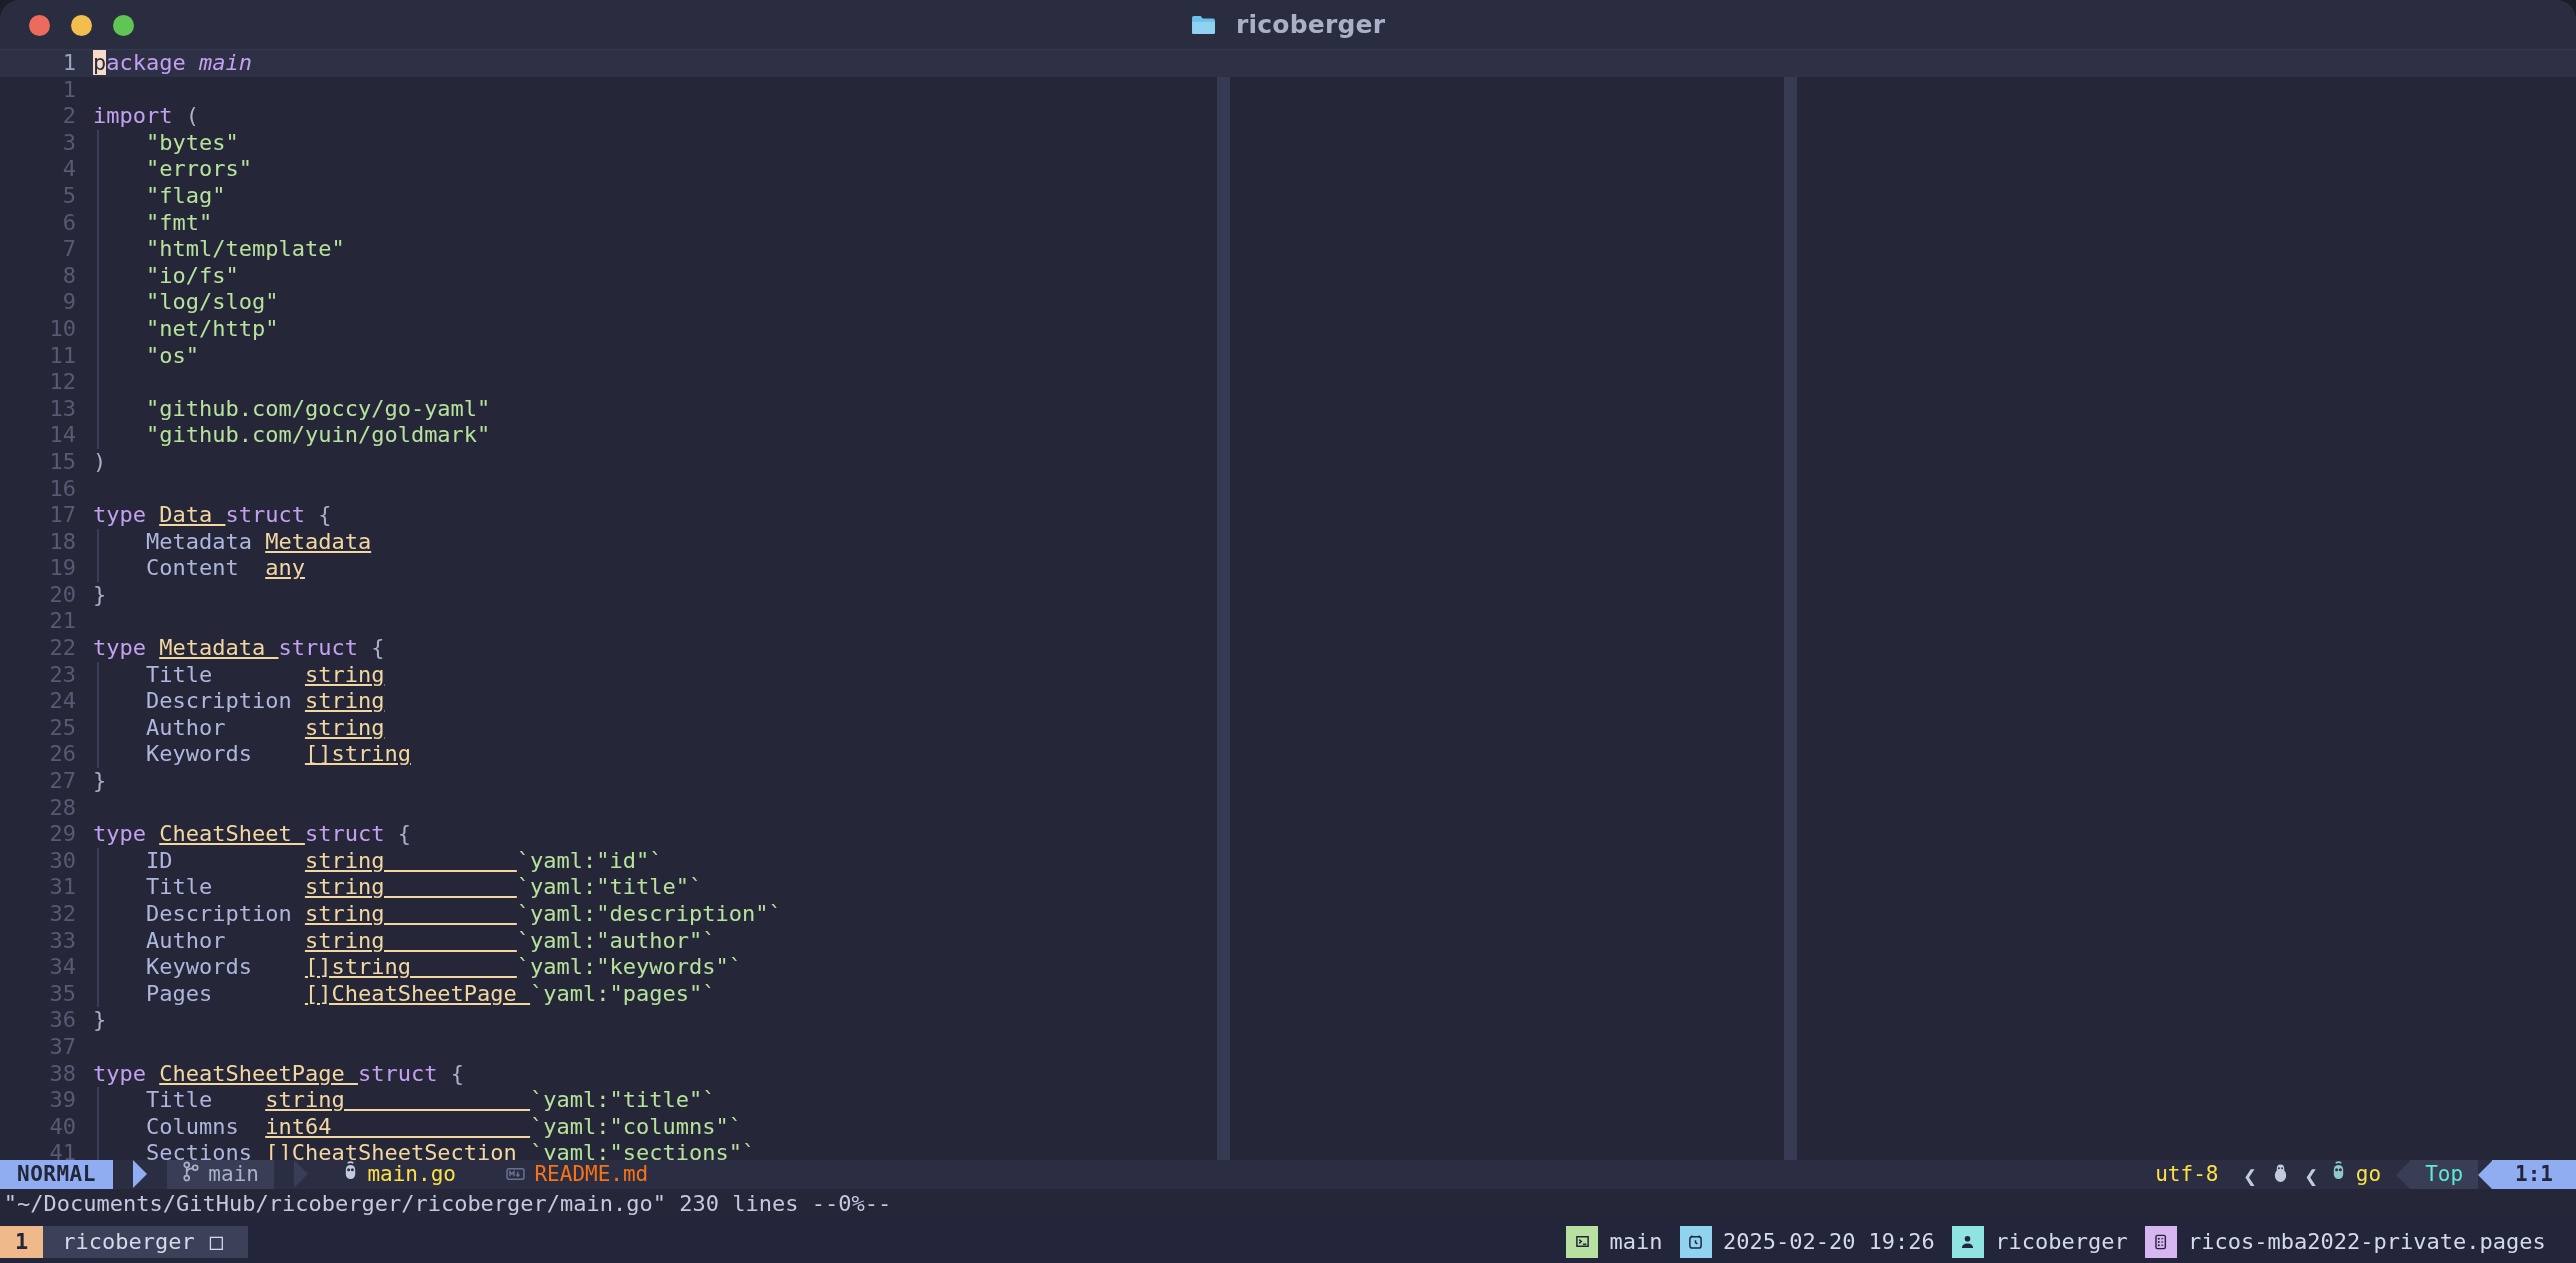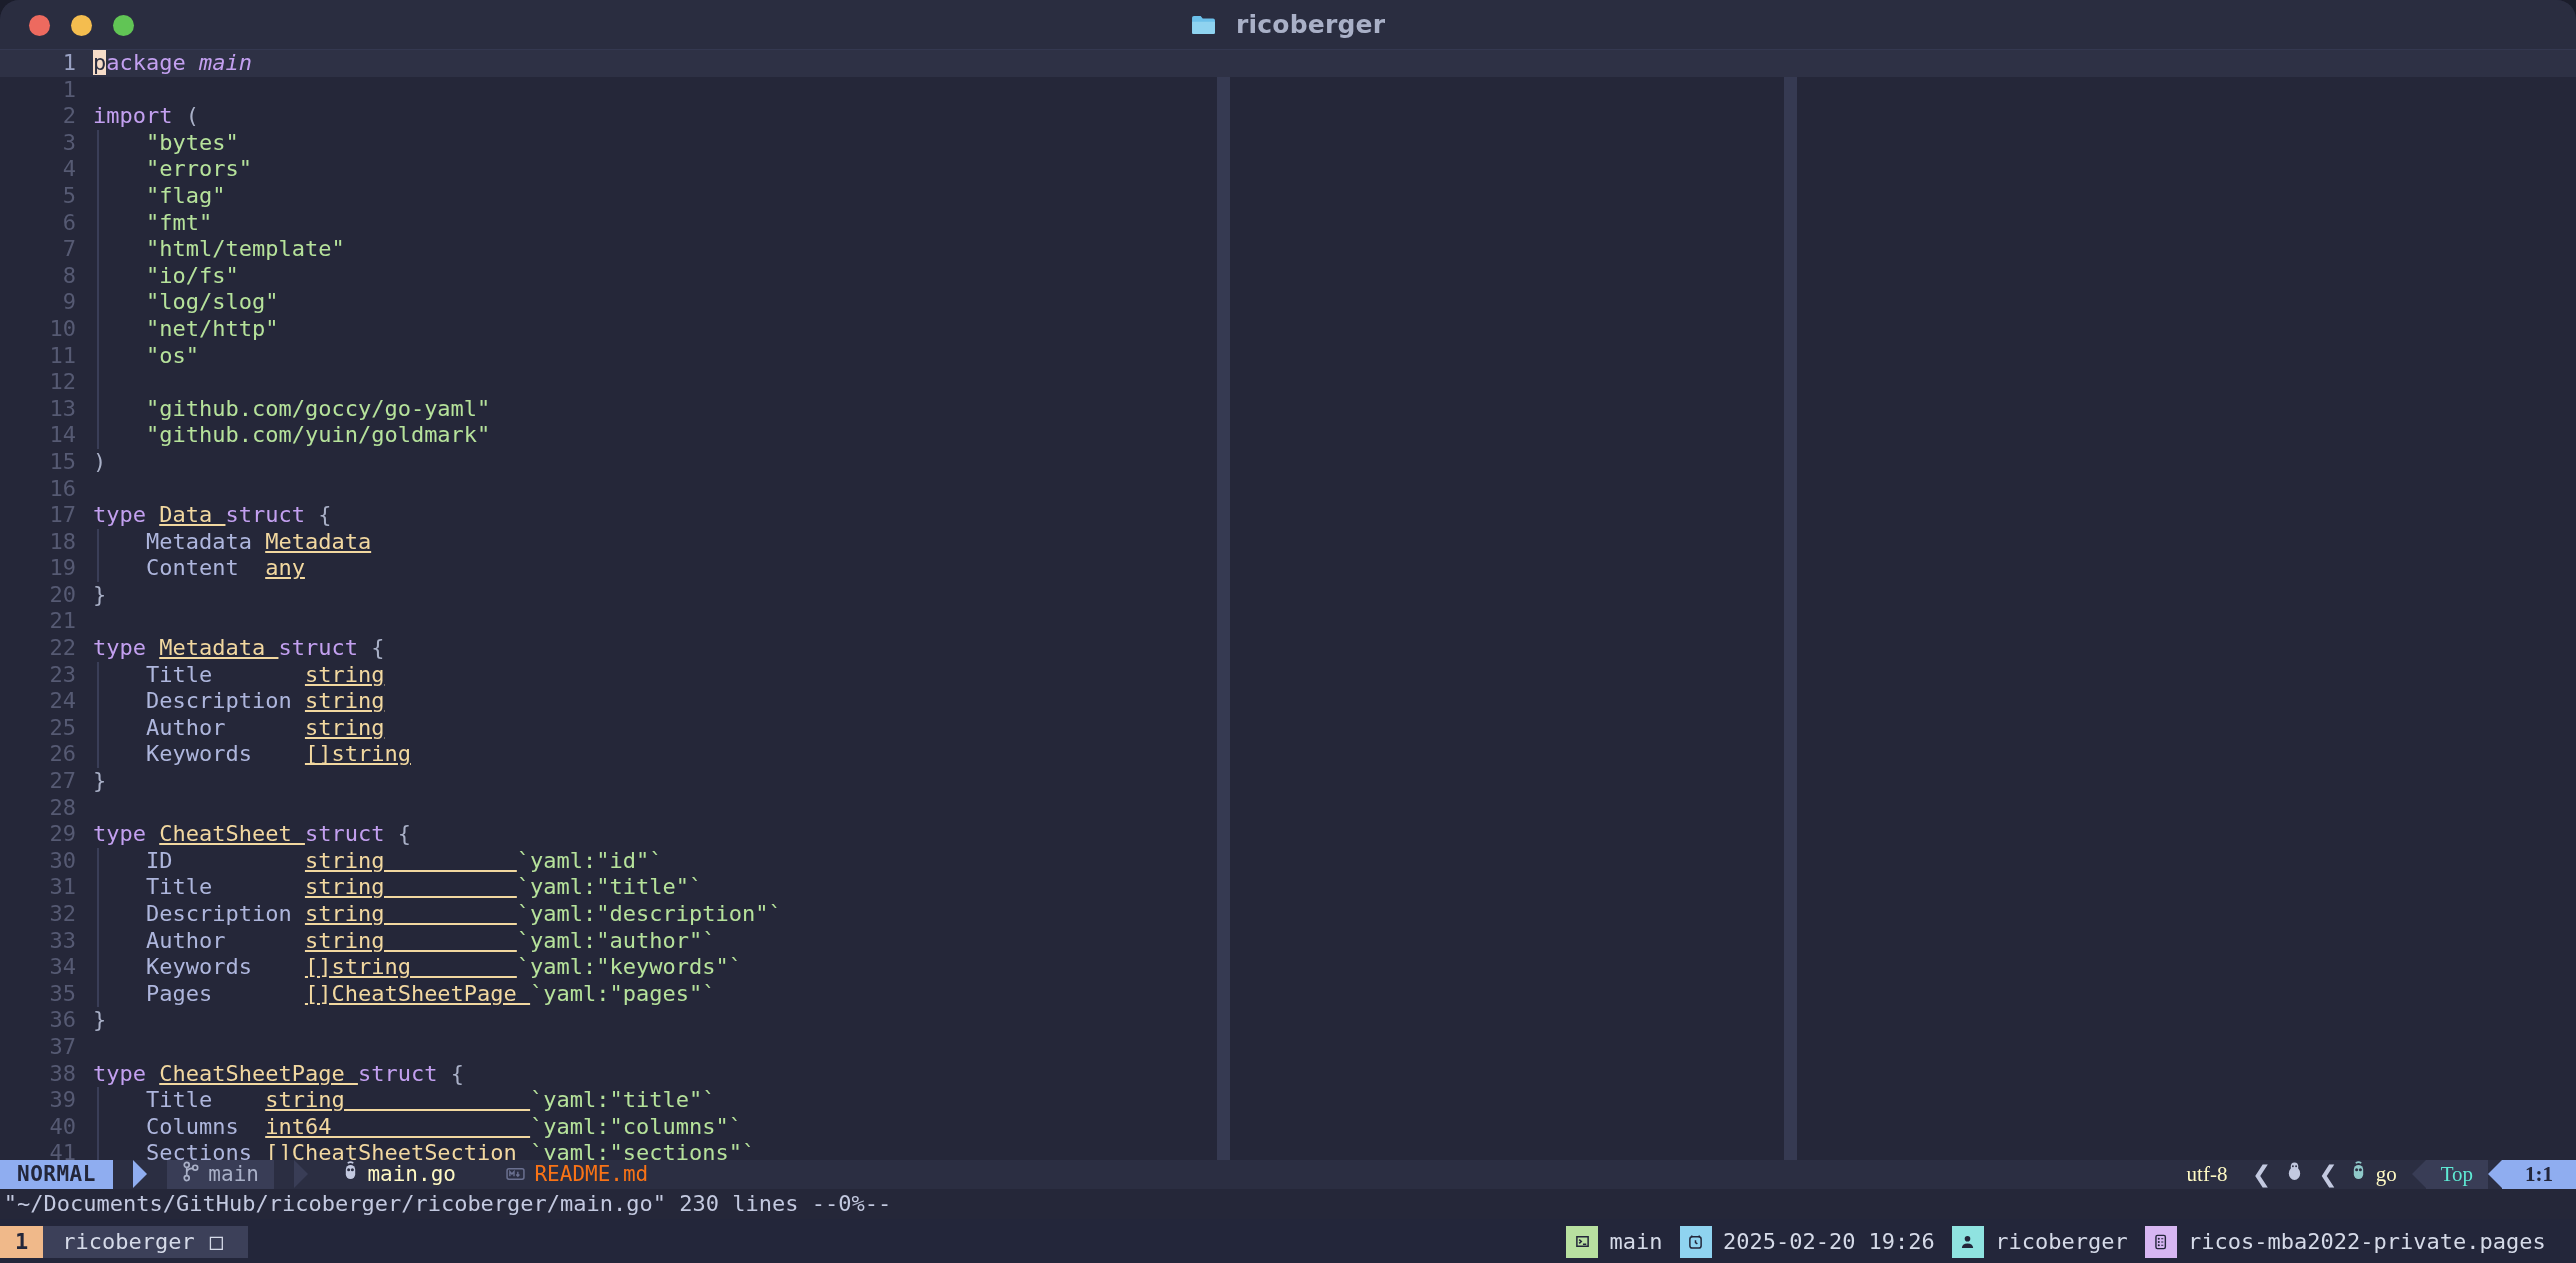--- a/index.html
+++ b/index.html
@@ -70,40 +70,40 @@
   .id{color:#aeb6dd;}       
   .pun{color:#a9b0c7;}      
   .ital{font-style:italic;color:#c3a0f0;}
   .cursor{background:#f6dcc8;color:#2a2d40;}
   
   .statusline{
     position:relative;height:28.5px;background:#2b2e42;display:flex;align-items:center;
     font-size:21px;
   }
   .sl-left{display:flex;align-items:center;height:28.5px;gap:20px;}
-  .sl-right{display:flex;align-items:center;height:28.5px;margin-left:auto;font-family:Liberation Serif, serif;}
+  .sl-right{display:flex;align-items:flex-end;height:28.5px;margin-left:auto;}
   .seg{display:flex;align-items:center;height:28.5px;padding:0 15px;white-space:nowrap;}
   .mode{
     background:#8fadf0;color:#23263a;font-weight:bold;padding:0 17px;
     height:28.5px;display:flex;align-items:center;letter-spacing:0.5px;
   }
   .arrow-r{
     width:0;height:0;border-top:14.2px solid transparent;border-bottom:14.2px solid transparent;
     border-left:14.2px solid #8fadf0;
   }
   .arrow-r.b{border-left-color:#393d56;}
   .arrow-l{
     width:0;height:0;border-top:14.2px solid transparent;border-bottom:14.2px solid transparent;
     border-right:14.2px solid #8fadf0;
   }
   .arrow-l.b{border-right-color:#393d56;}
   .seg-b{background:#393d56;color:#a9b0c7;}
   .seg-pos{background:#8fadf0;color:#23263a;font-weight:bold;padding:0 23px;}
   .branch{color:#a9b0c7;}
-  .fname{color:#fef9c3;}
+  .fname{color:#fde047;}
   .fdim{color:#f97316;}
   .tiny-ico{display:inline-block;margin-right:9.5px;vertical-align:-1.9px;}
   .chev{color:#c3c9e0;font-size:23px;padding:0 9.5px;}
   
   .cmdline{
     height:30px;background:#252739;color:#c3c9e0;font-size:22px;
     display:flex;align-items:center;padding-left:3.8px;white-space:pre;
   }
   
   .tmux{

